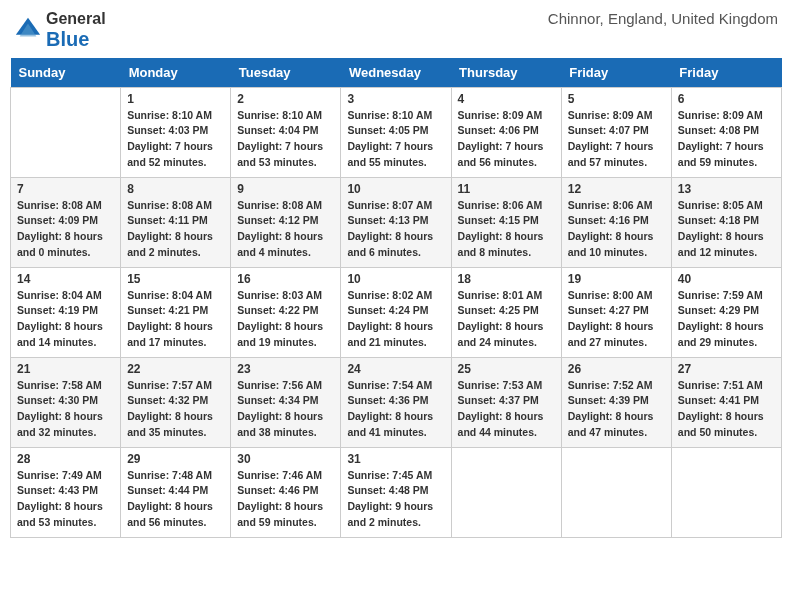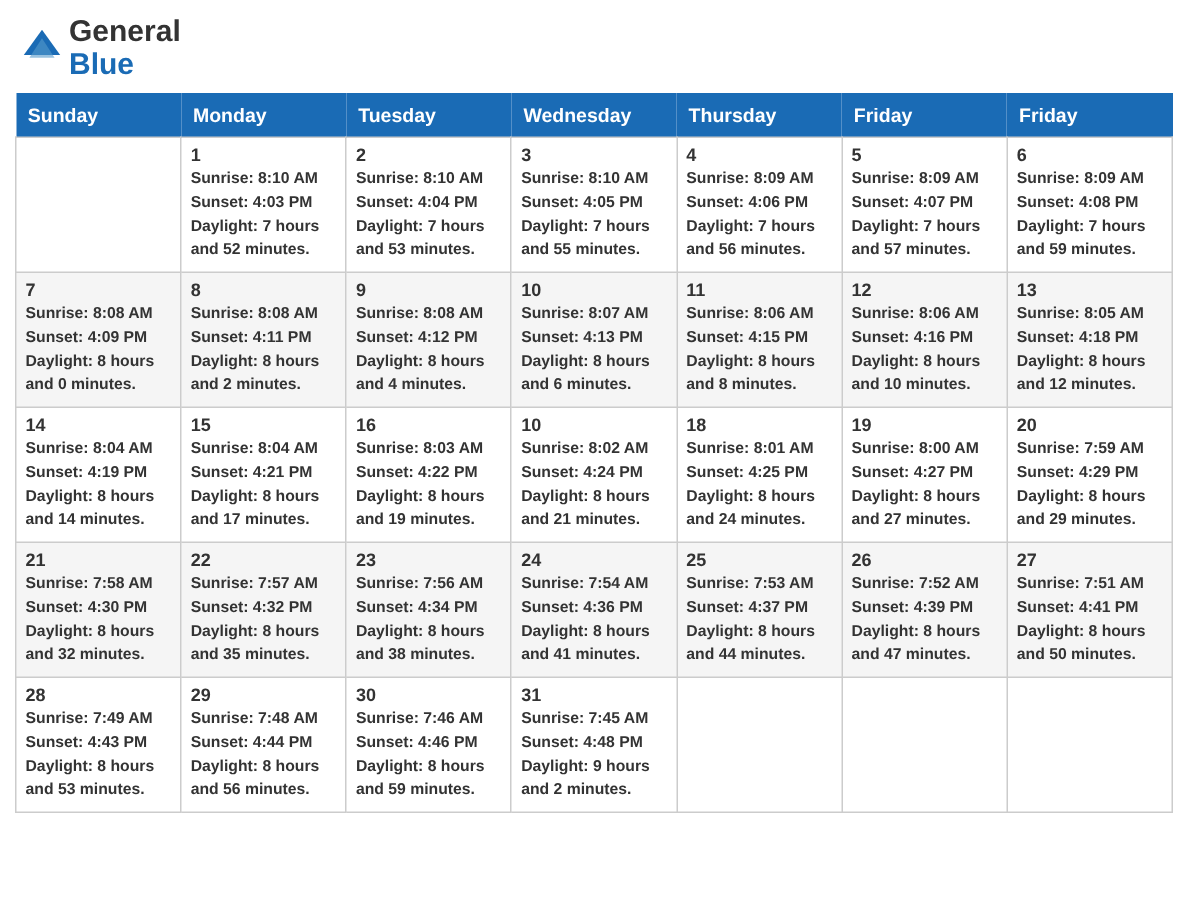--- a/index.html
+++ b/index.html
@@ -21,21 +21,21 @@
       display: flex;
       align-items: center;
       gap: 4px;
     }
     .logo-text {
       display: flex;
       flex-direction: column;
       line-height: 1.1;
     }
     .logo-general {
-      font-size: 20px;
+      font-size: 16px;
       font-weight: bold;
       color: #333;
     }
     .logo-blue {
       font-size: 20px;
       font-weight: bold;
       color: #1a6bb5;
     }
     .logo-icon {
       width: 28px;
@@ -101,20 +101,21 @@
     <svg class="logo-icon" viewBox="0 0 30 30" xmlns="http://www.w3.org/2000/svg">
       <polygon points="15,2 28,20 2,20" fill="#1a6bb5"></polygon>
       <polygon points="15,8 24,22 6,22" fill="#5599cc" opacity="0.6"></polygon>
     </svg>
     <div class="logo-text">
       <span class="logo-general">General</span>
       <span class="logo-blue">Blue</span>
     </div>
   </div>
   <div class="title-area">
+    <div class="location">Chinnor, England, United Kingdom</div>
   </div>
 </div>
 
 <table>
   <thead>
     <tr>
     <th>Sunday</th>
         <th>Monday</th>
         <th>Tuesday</th>
         <th>Wednesday</th>
@@ -200,21 +201,21 @@
         </td>
         <td>
           <span class="day-number">18</span>
           <div class="day-info">Sunrise: 8:01 AM<br>Sunset: 4:25 PM<br>Daylight: 8 hours and 24 minutes.</div>
         </td>
         <td>
           <span class="day-number">19</span>
           <div class="day-info">Sunrise: 8:00 AM<br>Sunset: 4:27 PM<br>Daylight: 8 hours and 27 minutes.</div>
         </td>
         <td>
-          <span class="day-number">20</span>
+          <span class="day-number">40</span>
           <div class="day-info">Sunrise: 7:59 AM<br>Sunset: 4:29 PM<br>Daylight: 8 hours and 29 minutes.</div>
         </td>
       </tr>
       <tr>
         <td>
           <span class="day-number">21</span>
           <div class="day-info">Sunrise: 7:58 AM<br>Sunset: 4:30 PM<br>Daylight: 8 hours and 32 minutes.</div>
         </td>
         <td>
           <span class="day-number">22</span>

